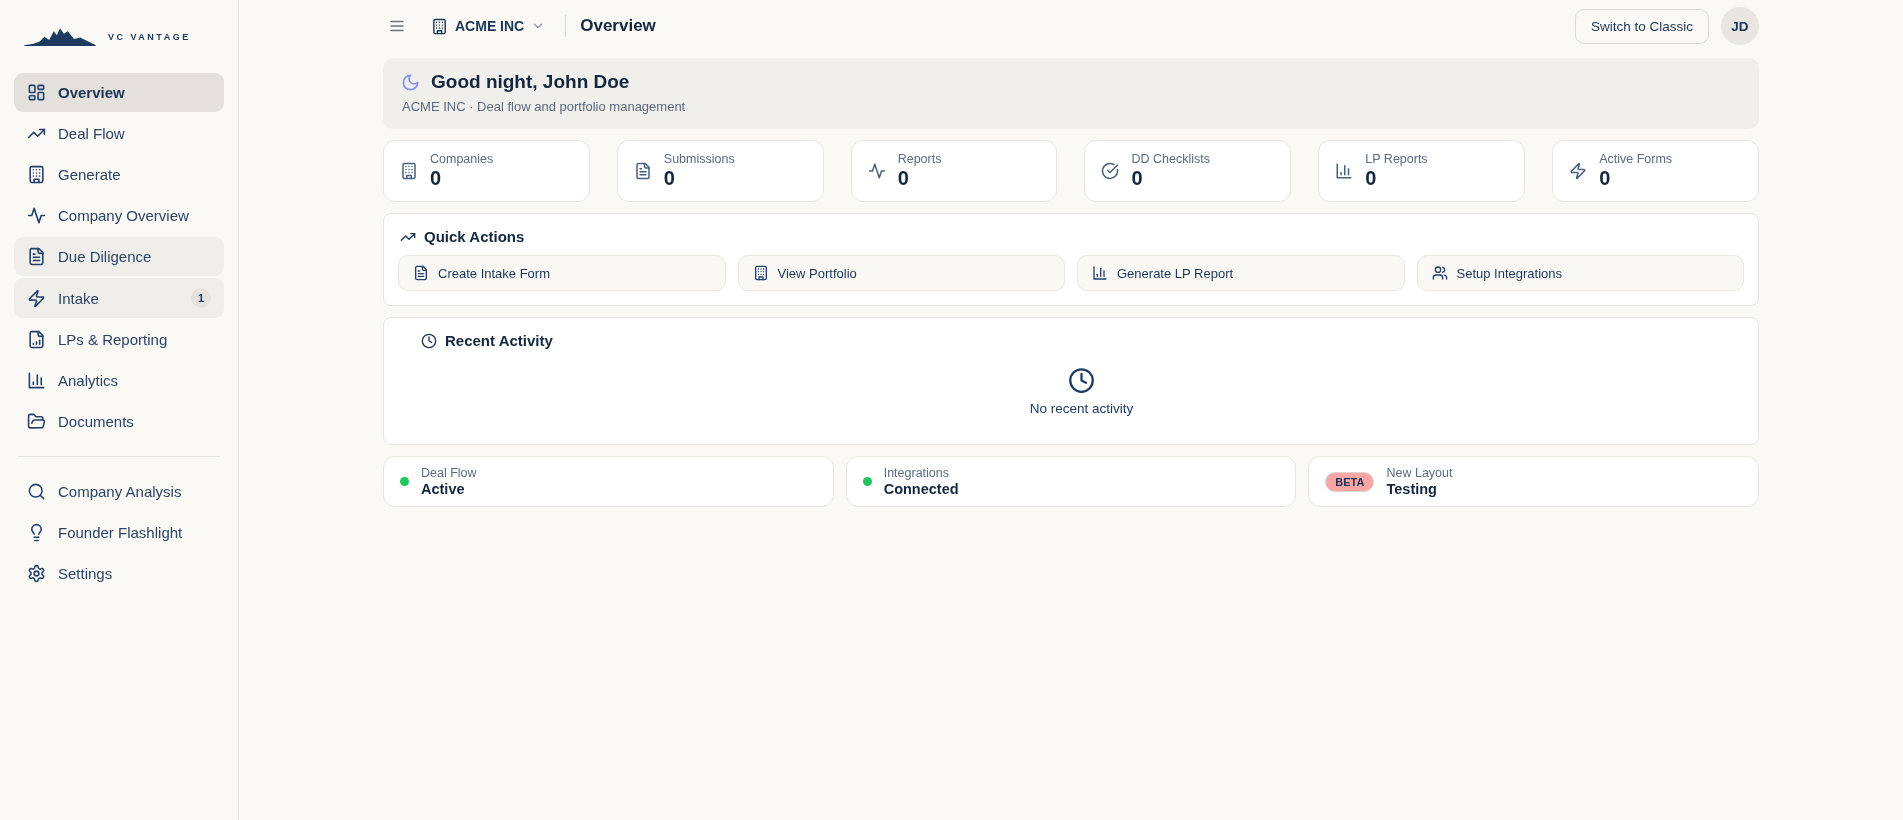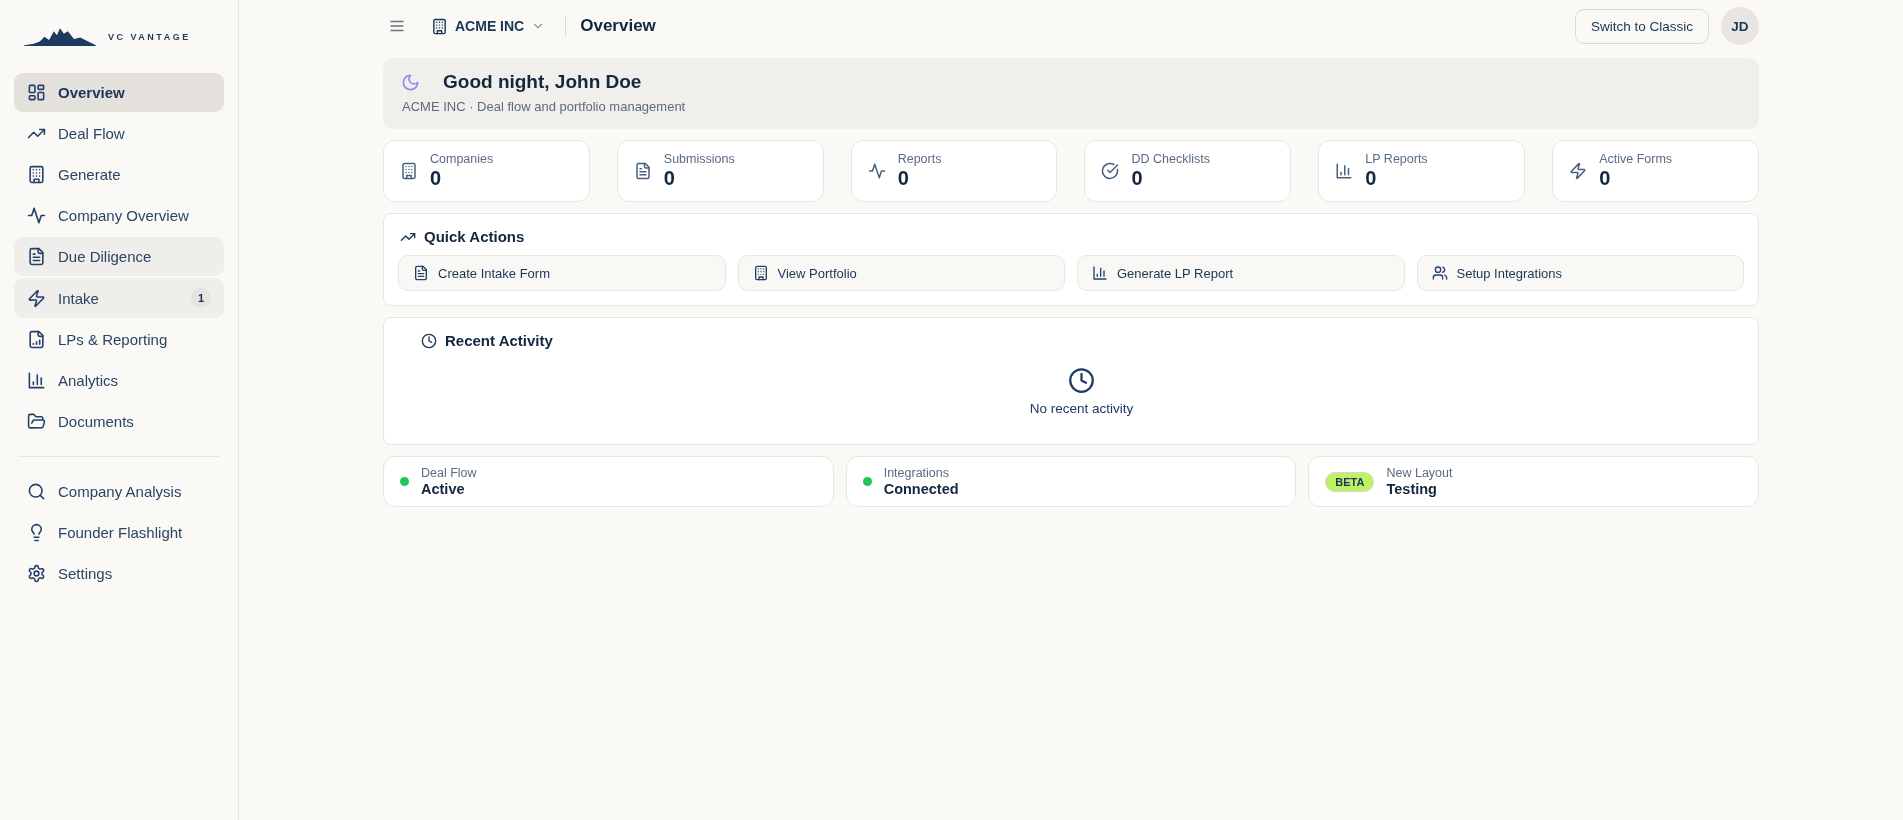--- a/index.html
+++ b/index.html
@@ -59,21 +59,21 @@
     width:38px; height:38px; border-radius:50%; background:#e9e6e1;
     display:flex; align-items:center; justify-content:center;
     font-size:13.5px; font-weight:bold; color:#1b3557; cursor:pointer;
   }
 
   .content { width:1376px; margin:6px auto 0; display:flex; flex-direction:column; gap:11px; }
 
   .banner {
     background:#f1efeb; border-radius:10px; padding:13px 18px 15px;
   }
-  .banner-title-row { display:flex; align-items:center; gap:23px; }
+  .banner-title-row { display:flex; align-items:center; gap:11px; }
   .banner-title-row .ic { width:19px; height:19px; color:#8b90f2; stroke-width:2.2; }
   .banner-title { font-size:19px; font-weight:bold; color:#13273f; }
   .banner-sub { font-size:13px; color:#5b6b82; margin-top:6px; margin-left:1px; }
 
   .stats-row { display:flex; gap:27px; }
   .stat-card {
     flex:1; background:#fff; border:1px solid #e9e6e1; border-radius:12px;
     padding:11px 16px; display:flex; align-items:center; gap:12px;
   }
   .stat-card .ic { width:18px; height:18px; color:#48607f; margin-top:10px; align-self:flex-start; }
@@ -103,21 +103,21 @@
   .empty-text { font-size:13.5px; color:#1e3a66; }
 
   .status-row { display:flex; gap:12px; }
   .status-card {
     flex:1; background:#fff; border:1px solid #e9e6e1; border-radius:12px;
     padding:9px 16px; display:flex; align-items:center; gap:12px; min-height:48px;
   }
   .dot { width:9px; height:9px; border-radius:50%; background:#22c55e; flex:none; }
   .beta-pill {
     border:1px solid #d8d4ce; border-radius:999px; padding:3px 9px;
-    font-size:11px; font-weight:bold; color:#1b3557; flex:none; background:#bef264;
+    font-size:11px; font-weight:bold; color:#1b3557; flex:none; background:#fca5a5;
   }
   .status-label { font-size:12.5px; color:#5b6b82; }
   .status-value { font-size:14.5px; font-weight:bold; color:#13273f; margin-top:1px; }
 </style>
 </head>
 <body>
 
 <svg width="0" height="0" style="position:absolute">
   <defs>
     <symbol id="i-menu" viewBox="0 0 24 24">

